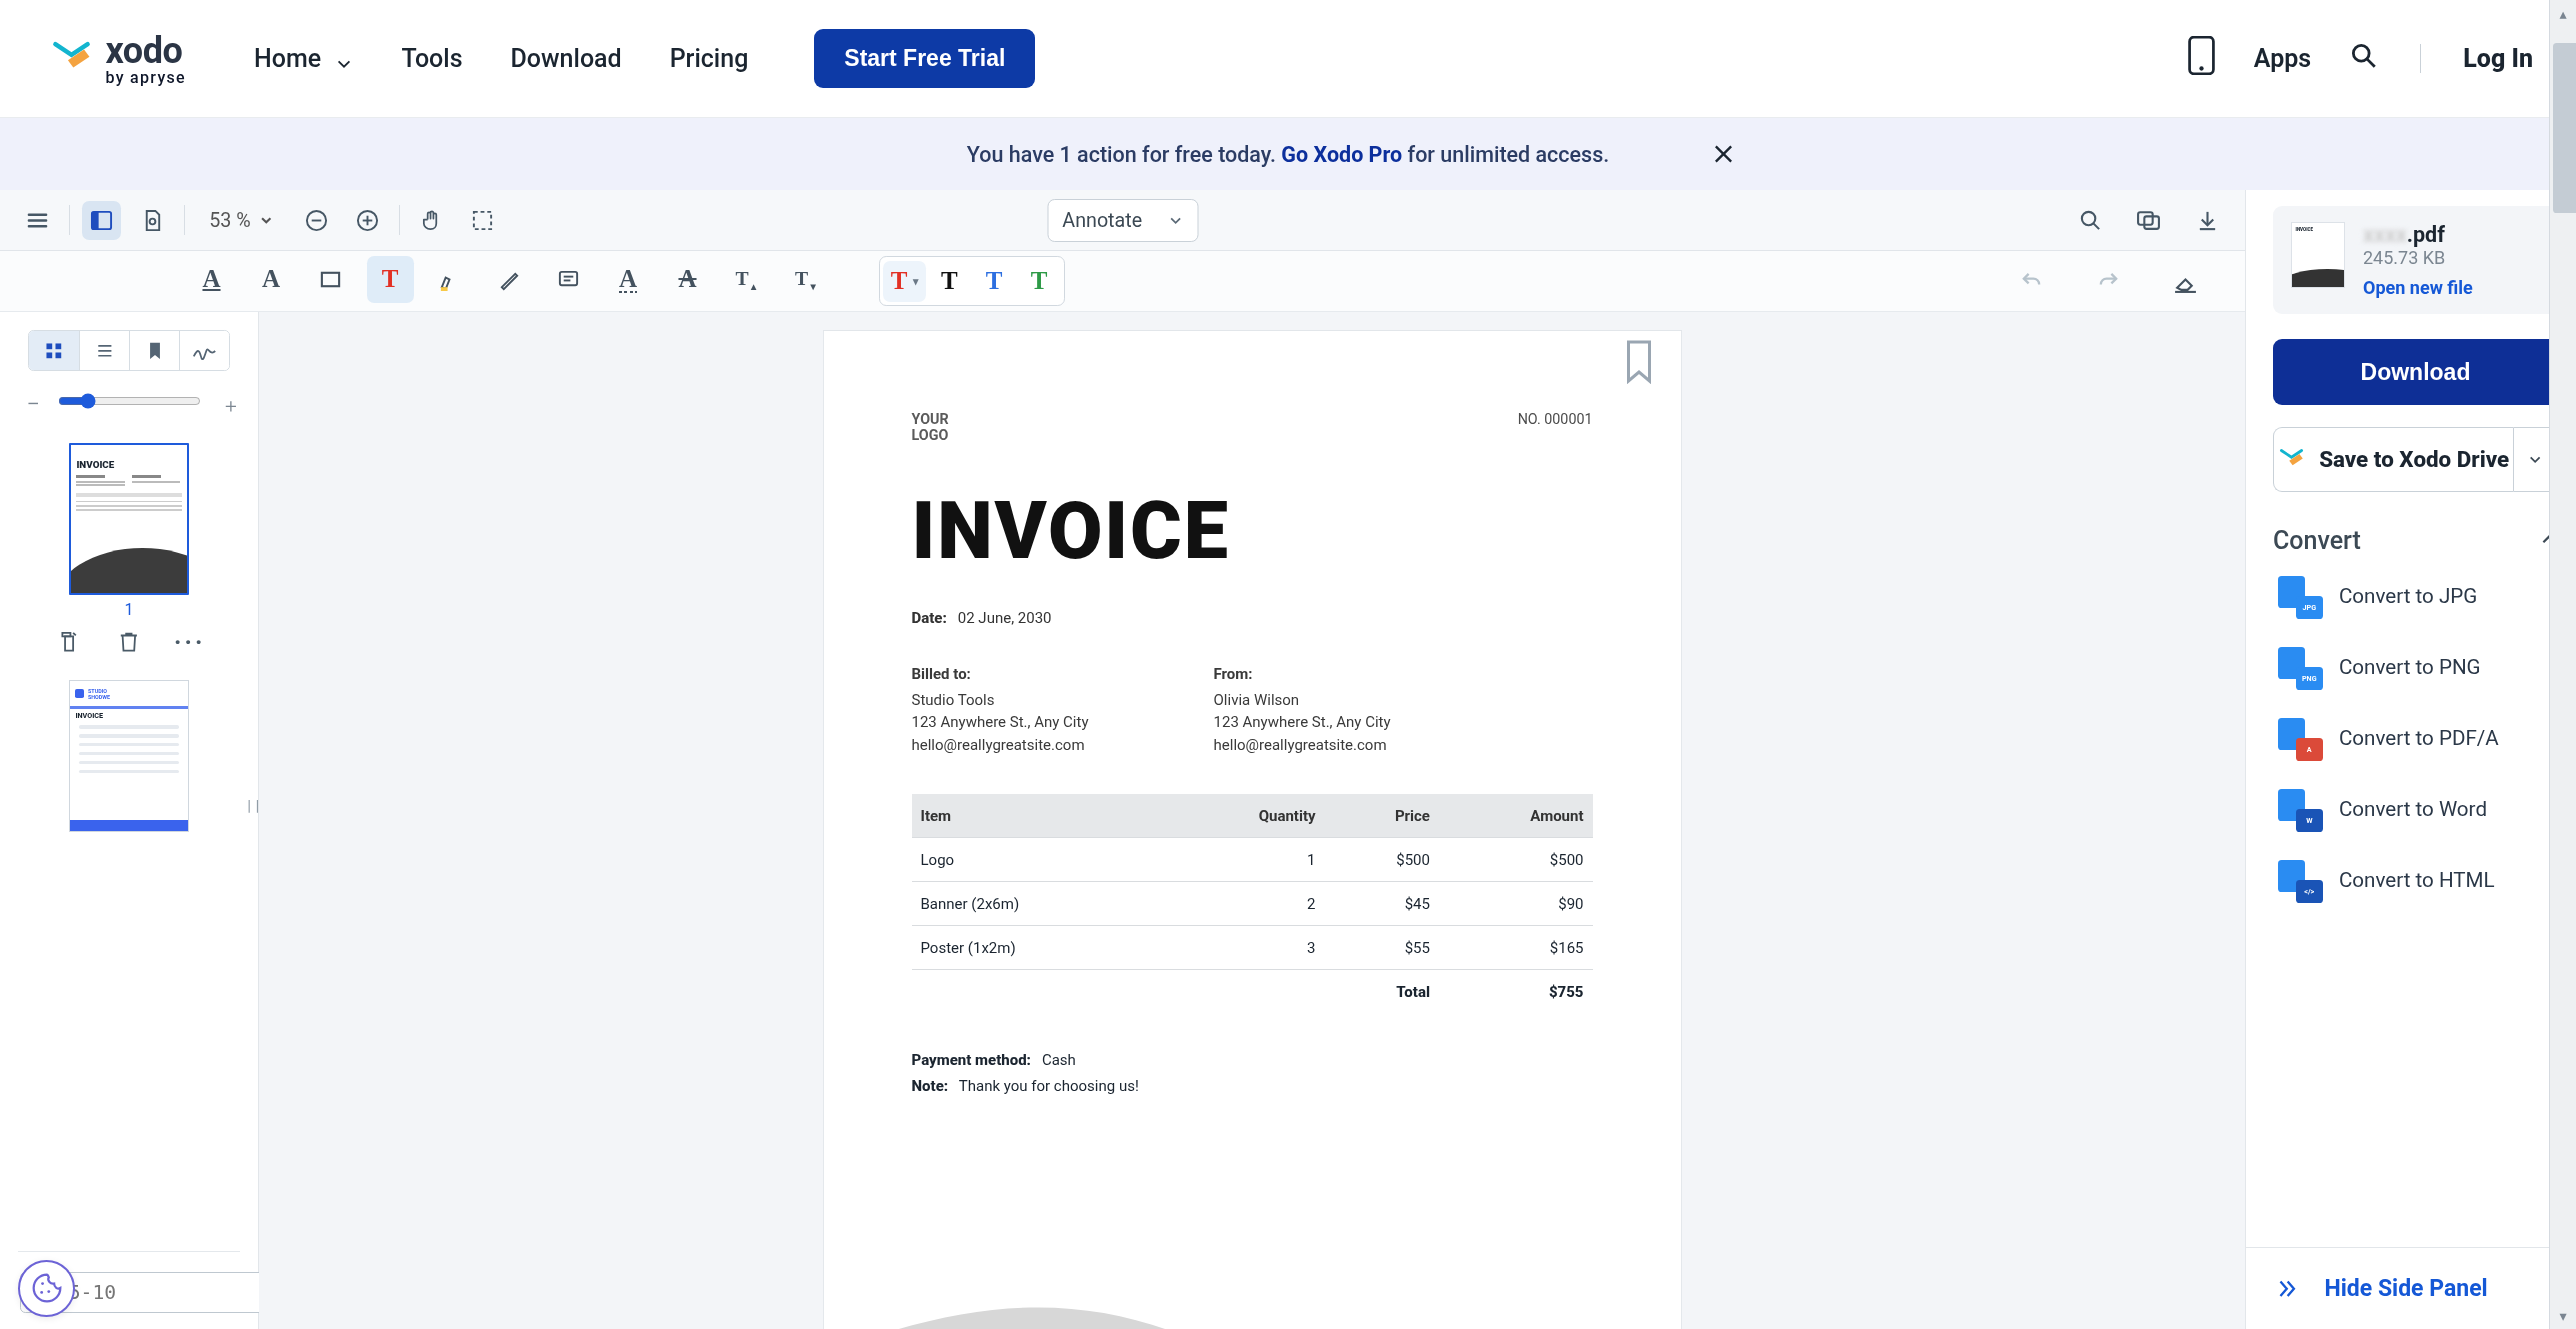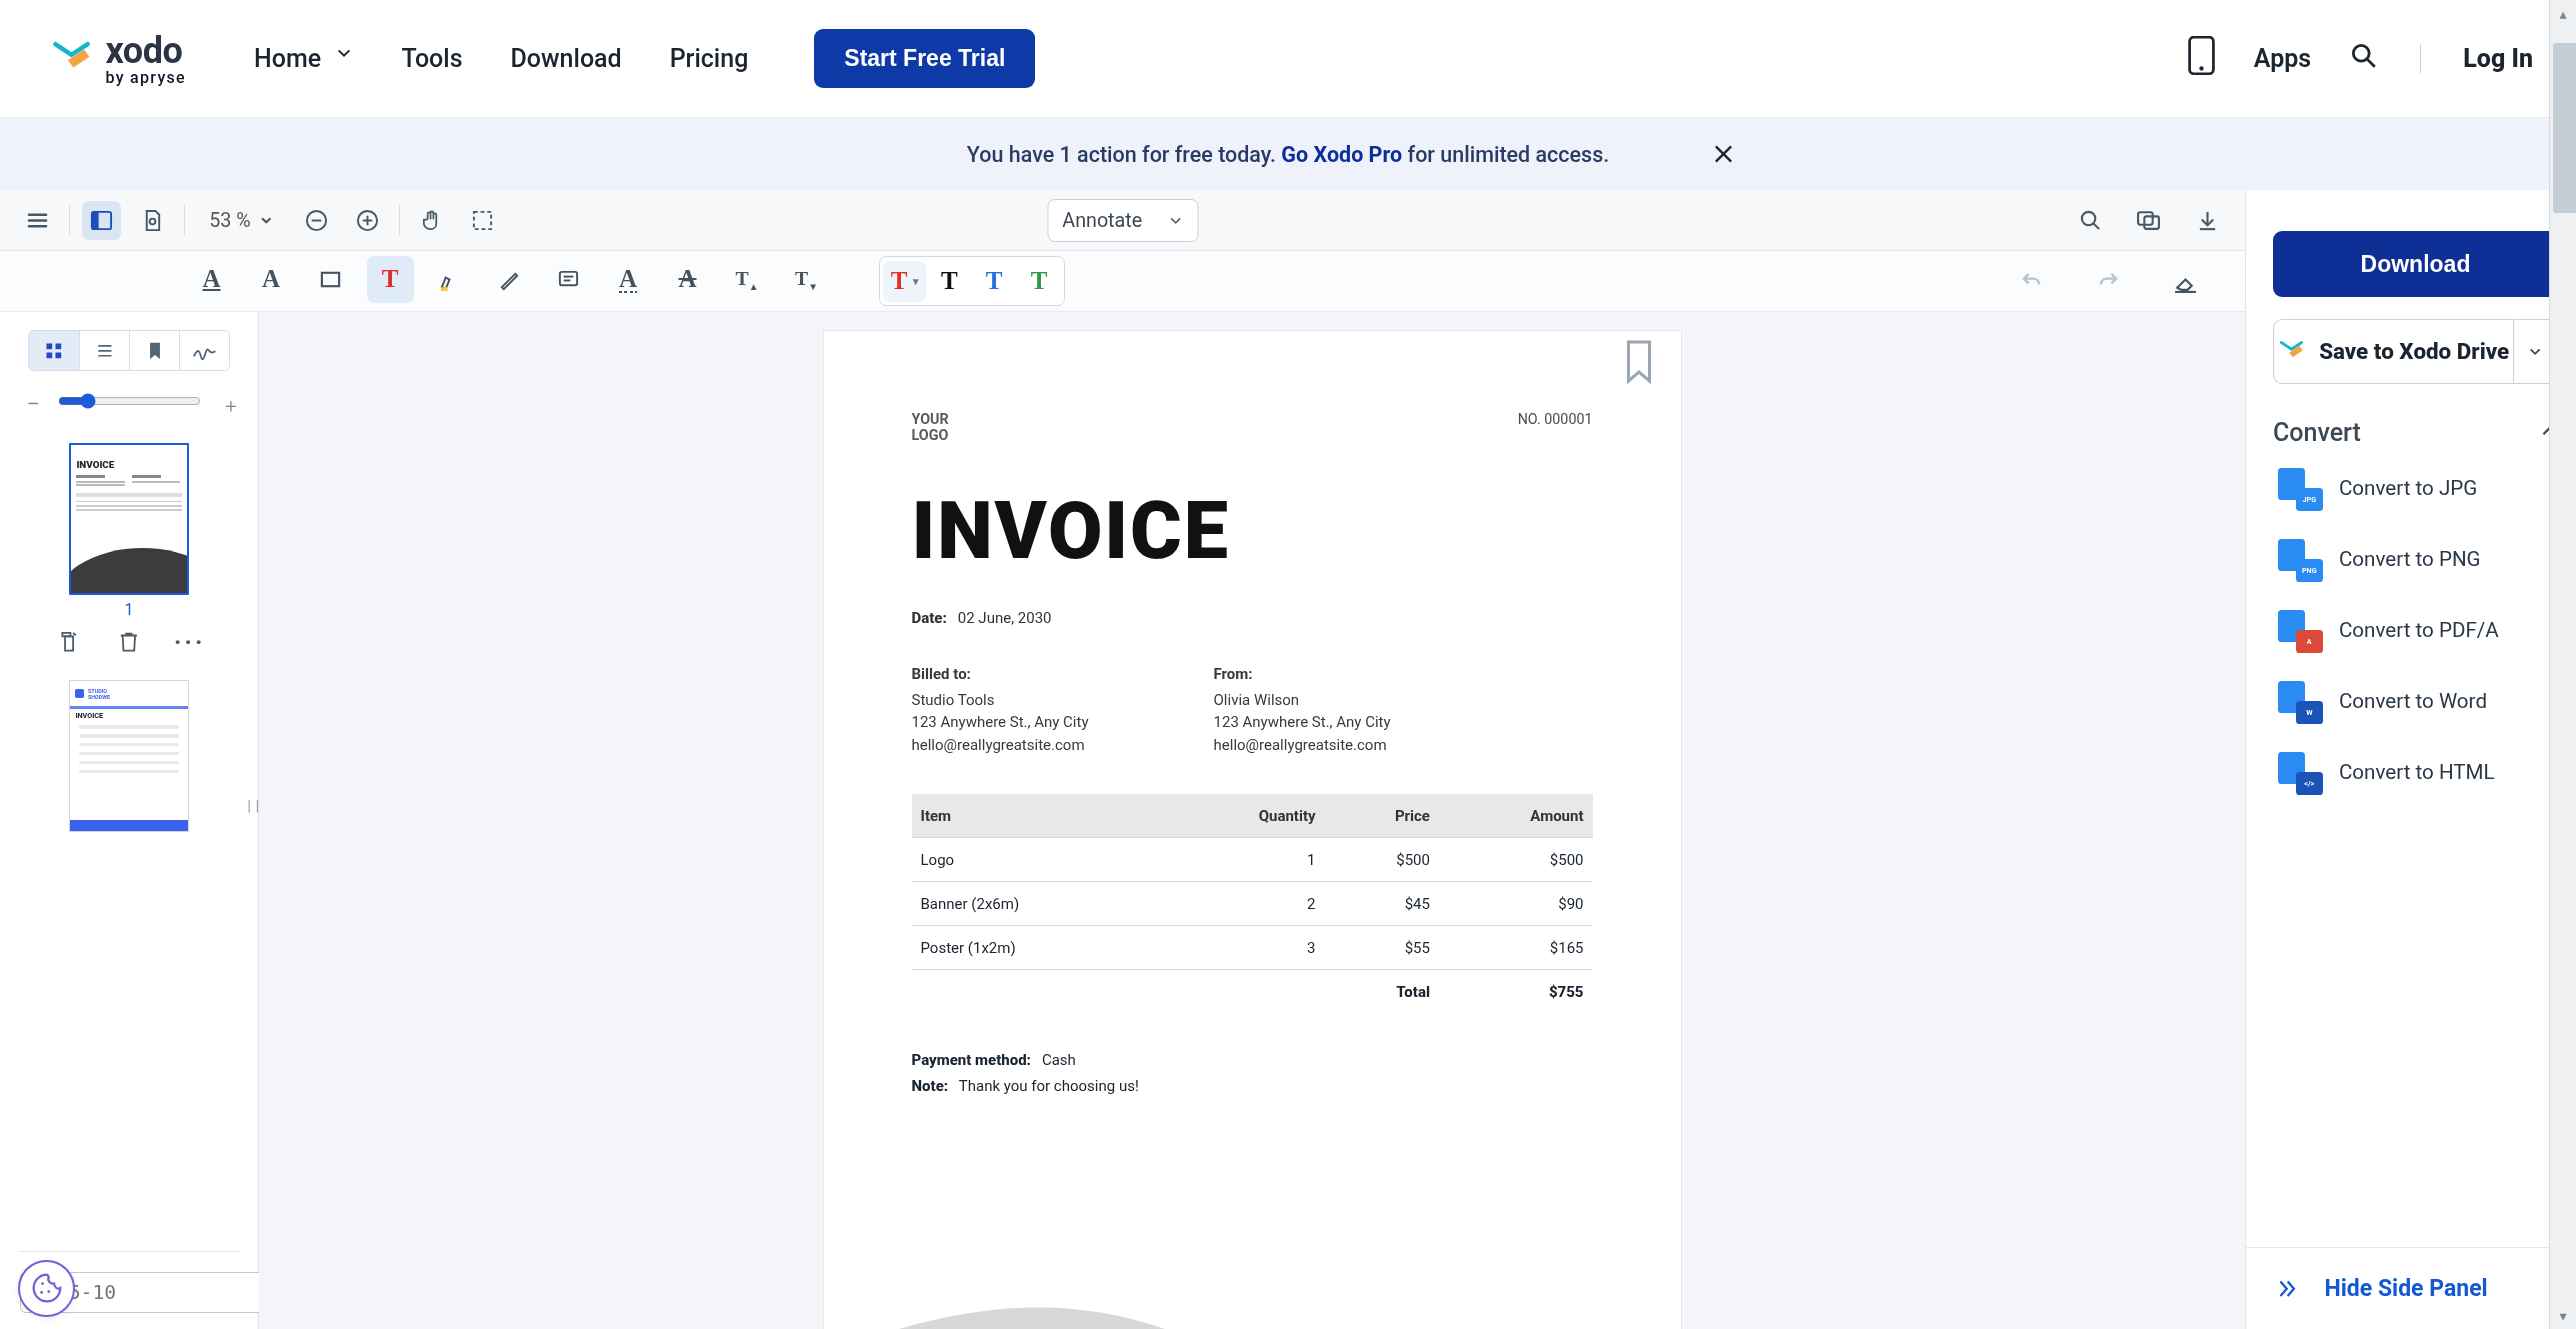--- a/index.html
+++ b/index.html
@@ -50,21 +50,21 @@
   }
   .logo svg{width:43px;height:43px;}
   .logo .sub{
     display:block;font-size:16px;font-weight:500;color:#0f172a;letter-spacing:1.3px;
     margin-top:-3.6px;
     text-align:center;
   }
   nav.main-nav{display:flex;align-items:center;gap:48px;margin-left:36px;}
   nav.main-nav a{
     font-size:25px;font-weight:500;color:#1B2530;text-decoration:none;
-    display:flex;align-items:flex-start;gap:14.3px;
+    display:flex;align-items:flex-end;gap:14.3px;
   }
   .chev-down{width:18px;height:18px;}
   .btn-primary{
     background:#0D3AA6;color:#fff;border:none;border-radius:9px;
     font-size:23px;font-weight:700;padding:16px 30px;cursor:pointer;
     margin-left:18px;
   }
   .header-spacer{flex:1}
   .header-right{display:flex;align-items:center;gap:39px;font-size:25px;font-weight:600}
   .header-right .sep{width:0.9px;height:29px;background:#C9D1D8;margin:0 3.6px}
@@ -766,20 +766,33 @@
         <svg viewBox="0 0 1300 320" preserveAspectRatio="none">
           <path d="M0,200 C260,80 420,80 620,220 C760,320 900,80 1300,200 L1300,320 L0,320 Z" fill="#D7D7D7"></path>
           <path d="M0,260 C300,130 440,150 660,280 C820,370 960,160 1300,260 L1300,320 L0,320 Z" fill="#3A3A3A"></path>
         </svg>
       </div>
     </div>
   </div>
 
   <div class="rside">
     <div class="rside-inner">
+      <div class="file-card">
+        <div class="mini">
+          <div style="font-size:4.5px;font-weight:900;margin:3.6px 0 0 3.6px">INVOICE</div>
+          <div class="mw"></div>
+        </div>
+        <div style="flex:1">
+          <div class="meta-name">
+            <span style="filter:blur(2.7px);color:#ccc">xxxx</span><span>.pdf</span>
+          </div>
+          <div class="meta-size">245.73 KB</div>
+          <div class="open-link">Open new file</div>
+        </div>
+      </div>
 
       <button class="dl-btn">Download</button>
 
       <div class="drive-btn-wrap">
         <div class="drive-btn">
           <svg width="27" height="27" viewBox="0 0 48 48">
             <path d="M6 8 L24 20 L42 8" fill="none" stroke="#13B5CF" stroke-width="5" stroke-linecap="round"></path>
             <path d="M20 26 L38 14 L44 22 L26 34 Z" fill="#F4A340"></path>
           </svg>
           <span>Save to Xodo Drive</span>

